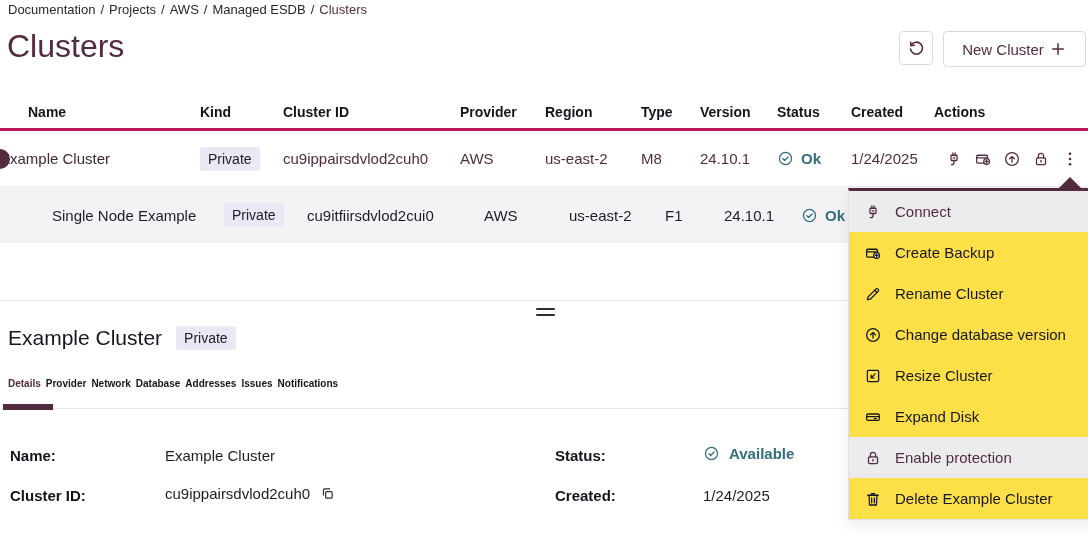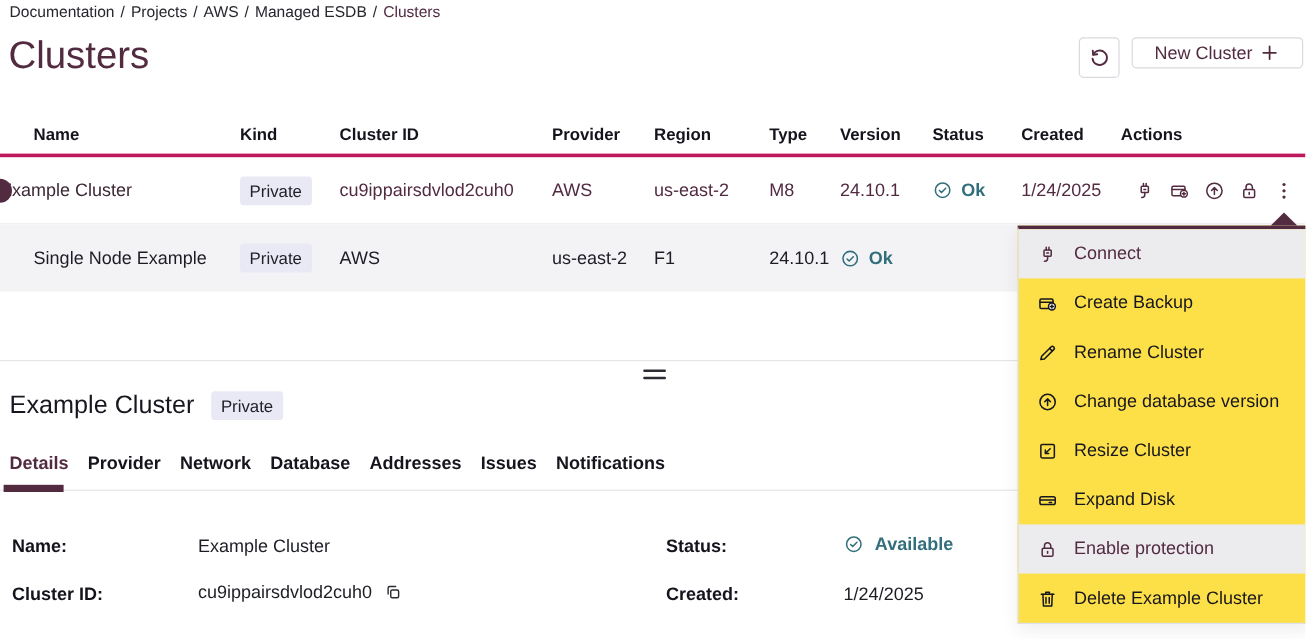--- a/index.html
+++ b/index.html
@@ -11,31 +11,31 @@
   
   .breadcrumb { position:absolute; top:2px; left:8px; font-size:13px; color:#26262e; line-height:1.2; }
   .breadcrumb .sep { margin:0 5px; color:#26262e; }
   .breadcrumb .crumb { color:#26262e; }
   .breadcrumb .current { color:var(--accent,#532b41); }
   
   .page-title { position:absolute; top:29px; left:7px; font-size:32px; font-weight:400; color:var(--accent,#532b41); line-height:1.1; }
   .btn { display:inline-flex; align-items:center; justify-content:center; background:#fff;
          border:1px solid #d9d9df; border-radius:4px; color:var(--accent,#532b41); cursor:pointer; }
   .refresh-btn { position:absolute; left:899px; top:31px; width:34px; height:34px; }
-  .new-cluster-btn { position:absolute; left:943px; top:31px; width:143px; height:26px; gap:5px; font-size:15px; }
+  .new-cluster-btn { position:absolute; left:943px; top:31px; width:143px; height:36px; gap:5px; font-size:15px; }
   .icon { display:inline-flex; align-items:center; justify-content:center; }
   svg { display:block; }
   
   .table { position:absolute; top:95px; left:0; width:1088px; }
   .trow { display:grid; grid-template-columns:200px 83px 177px 85px 96px 59px 77px 74px 83px 1fr;
           align-items:center; position:relative; }
   .thead { height:36px; border-bottom:3px solid #be185d; font-weight:bold; font-size:14px; color:#14141c; }
   .tbody-row { height:56px; font-size:15px; }
   .row-1 { border-bottom:1px solid #efeff3; }
-  .row-2 { background:var(--row-alt-bg,#f3f3f6); }
+  .row-2 { background:var(--row-alt-bg,#f3f3f6);padding-left:24px; }
   .cell { padding-right:6px; }
   .cell:first-child, .hcell:first-child { padding-left:28px; }
   .row-1 .cell { color:var(--accent,#532b41); }
   .row-1 .name-cell { color:#3d2836; }
   .row-2 .cell { color:#1d1d26; }
   .badge { display:inline-block; background:var(--badge-bg,#e9e9f5); color:#21212b;
            font-size:14px; padding:4px 8px; border-radius:3px; }
   .status-cell { display:flex; align-items:flex-start; gap:7px; color:var(--status-teal,#336e7c) !important; font-weight:bold; }
   .row-marker { position:absolute; left:0; top:18px; width:10px; height:20px;
                 background:var(--accent,#532b41); border-radius:0 10px 10px 0; }
@@ -56,21 +56,21 @@
   
   .splitter-line { position:absolute; top:300px; left:0; width:1088px; height:1px; background:#e6e6ea; }
   .drag-handle { position:absolute; top:308px; left:536px; cursor:row-resize; }
   .drag-handle span { display:block; width:19px; height:2px; background:#2c2c34; border-radius:1px; }
   .drag-handle span + span { margin-top:4px; }
   
   .detail-title-row { position:absolute; top:325px; left:8px; display:flex; align-items:center; gap:14px; }
   .detail-title { font-size:21px; font-weight:400; color:#17171f; line-height:1.2; }
   .connect-btn { position:absolute; left:698px; top:321px; width:225px; height:34px;
                  justify-content:flex-start; padding-left:15px; font-size:15px; z-index:1; }
-  .tabs { position:absolute; top:378px; left:8px; display:flex; gap:16px; font-size:15px; font-weight:bold; color:#15151d; }
+  .tabs { position:absolute; top:378px; left:8px; display:flex; gap:5px; font-size:10px; font-weight:bold; color:#15151d; }
   .tab { cursor:pointer; padding-bottom:10px; }
   .tab.active { color:var(--accent,#532b41); }
   .tabs-underline { position:absolute; top:408px; left:0; width:1088px; height:1px; background:#e6e6ea; }
   .tab-active-bar { position:absolute; top:404px; left:3px; width:50px; height:6px; background:var(--accent,#532b41); }
   .field-label { position:absolute; font-size:15px; font-weight:bold; color:#14141c; }
   .field-value { position:absolute; font-size:15px; color:#1d1d26; display:flex; align-items:center; gap:10px; }
   .fv-status { color:var(--status-teal,#336e7c); font-weight:bold; gap:9px; }
   .copy-icon { color:#2a2a33; cursor:pointer; }
 </style>
 </head>
@@ -171,20 +171,21 @@
               <circle cx="12" cy="12" r="1.8"></circle>
               <circle cx="12" cy="19" r="1.8"></circle>
           </svg>
         </span>
       </div>
     </div>
 
     <div class="trow tbody-row row-2">
       <div class="cell name-cell">Single Node Example</div>
       <div class="cell"><span class="badge">Private</span></div>
+      <div class="cell">cu9itfiirsdvlod2cui0</div>
       <div class="cell">AWS</div>
       <div class="cell">us-east-2</div>
       <div class="cell">F1</div>
       <div class="cell">24.10.1</div>
       <div class="cell status-cell">
         <span class="icon">
           <svg width="17" height="17" viewBox="0 0 24 24" fill="none" stroke="currentColor" stroke-width="1.8" stroke-linecap="round" stroke-linejoin="round">
             <circle cx="12" cy="12" r="8.5"></circle>
               <path d="M8.3 12.4l2.4 2.4 5-5"></path>
           </svg>

